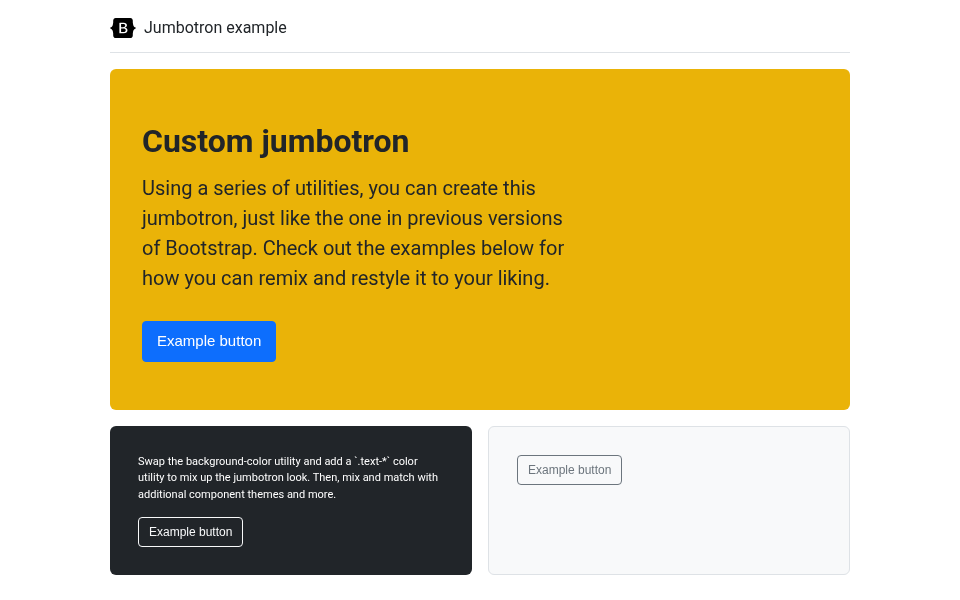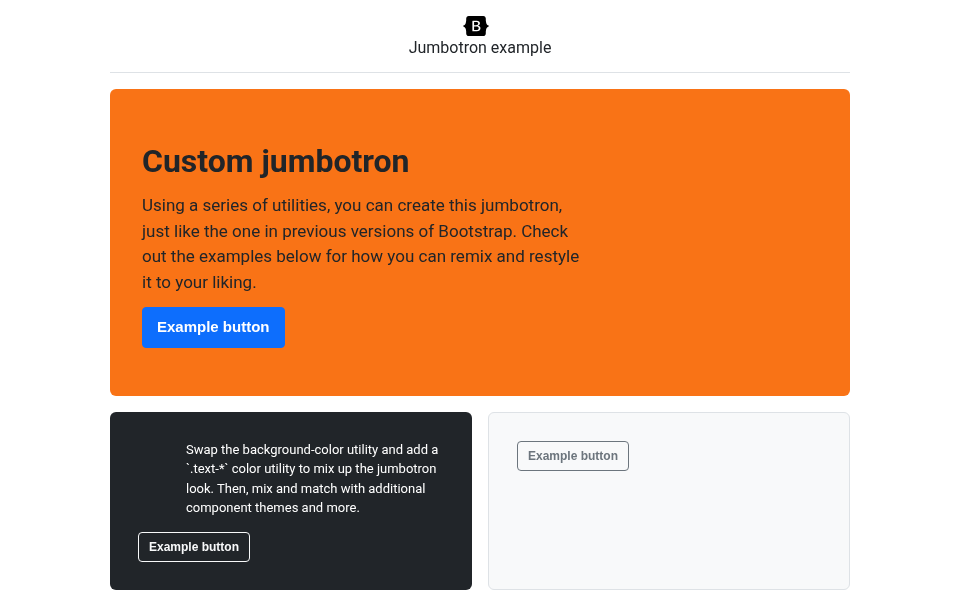--- a/index.html
+++ b/index.html
@@ -18,57 +18,56 @@
     }
     .container {
       padding: 16px 110px 0 110px;
     }
     .header {
       display: flex;
       align-items: center;
       padding-bottom: 12px;
       margin-bottom: 16px;
       border-bottom: 1px solid #dee2e6;
-      flex-direction: column;
     }
     .logo {
       width: 26px;
       height: 20px;
       margin-right: 8px;
       display: flex;
       align-items: center;
       justify-content: center;
     }
     .logo svg {
       display: block;
     }
     .jumbotron-main {
-      background: #f97316;
+      background: #eab308;
       border-radius: 6px;
       padding: 48px 32px;
       margin-bottom: 16px;
     }
     .jumbo-inner {
       max-width: 65%;
     }
     .jumbo-heading {
       font-size: 32px;
       font-weight: 700;
       margin-bottom: 8px;
       color: #212529;
     }
     .jumbo-text {
-      font-size: 17px;
+      font-size: 20px;
       color: #212529;
-      margin-bottom: 12px;
+      margin-bottom: 28px;
       line-height: 1.5;
     }
     .btn {
       display: inline-block;
-      font-weight: 700;
+      font-weight: 400;
       text-align: center;
       vertical-align: middle;
       cursor: pointer;
       border: 1px solid transparent;
       border-radius: 4px;
       font-size: 14px;
       line-height: 1.5;
     }
     .btn-primary {
       color: #fff;
@@ -116,24 +115,23 @@
       background: #f8f9fa;
       border: 1px solid #dee2e6;
       color: #212529;
     }
     .card h2 {
       font-size: 22px;
       font-weight: 600;
       margin-bottom: 8px;
     }
     .card p {
-      font-size: 13px;
+      font-size: 11px;
       line-height: 1.5;
       margin-bottom: 14px;
-      margin-left: 48px;
     }
     .card .btn {
       align-self: flex-start;
     }
   </style>
 </head>
 <body>
 
 <div class="container">
   <header class="header">

